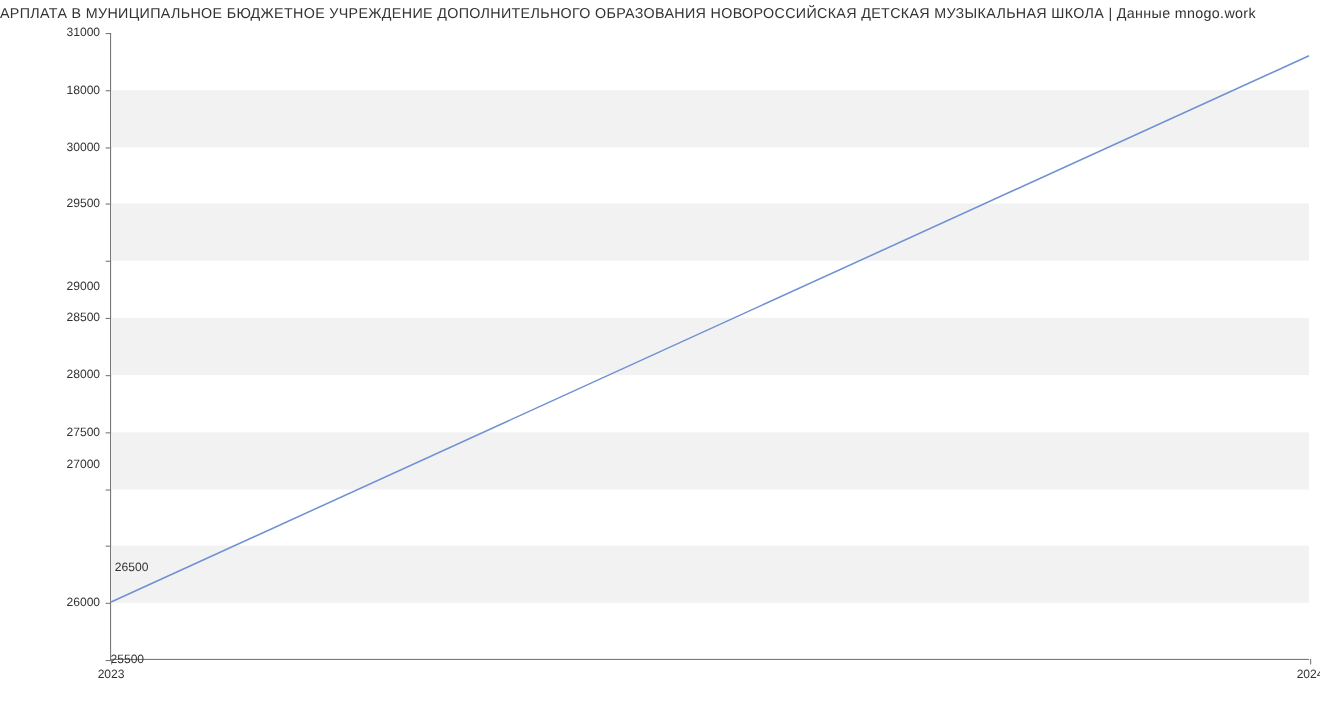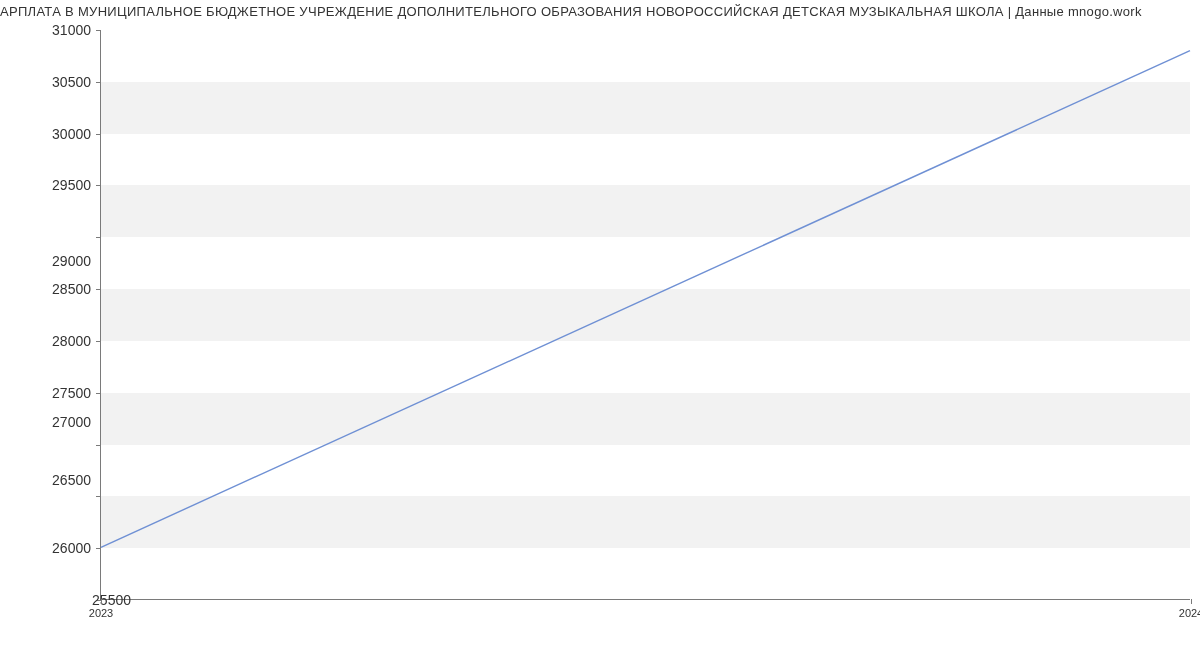--- a/index.html
+++ b/index.html
@@ -35,21 +35,21 @@
   .band {
     position: absolute;
     left: 0;
     width: 100%;
     background: #f2f2f2;
   }
   .ytick {
     position: absolute;
     left: -10px;
     transform: translate(-100%, -50%);
-    font-size: 14px;
+    font-size: 11px;
     color: #333;
   }
   .xtick {
     position: absolute;
     bottom: -20px;
     transform: translateX(-50%);
     font-size: 11px;
     color: #333;
   }
   .tickmark-y {
@@ -87,36 +87,36 @@
     <div class="band" style="top: 362.727px; height: 51.8182px;"></div>
     <div class="band" style="top: 466.364px; height: 51.8182px;"></div>
   <svg class="line-layer" id="line-layer" viewBox="0 0 1090 570" preserveAspectRatio="none">
       <path d="M0 518.1818181818181 L1090 20.727272727272748" fill="none" stroke="#6f90d4" stroke-width="1.4"></path>
     </svg>
 <div class="tickmark-y" style="top: 570px;"></div>
     <div class="ytick" style="top: 570px; margin-left: 40px;">25500</div>
     <div class="tickmark-y" style="top: 518.182px;"></div>
     <div class="ytick" style="top: 518.182px;">26000</div>
     <div class="tickmark-y" style="top: 466.364px;"></div>
-    <div class="ytick" style="top: 450px;">26500</div>
+    <div class="ytick" style="top: 486px; margin-left: 44px;">26500</div>
     <div class="tickmark-y" style="top: 414.545px;"></div>
     <div class="ytick" style="top: 392px;">27000</div>
     <div class="tickmark-y" style="top: 362.727px;"></div>
     <div class="ytick" style="top: 362.727px;">27500</div>
     <div class="tickmark-y" style="top: 310.909px;"></div>
     <div class="ytick" style="top: 310.909px;">28000</div>
     <div class="tickmark-y" style="top: 259.091px;"></div>
     <div class="ytick" style="top: 259.091px;">28500</div>
     <div class="tickmark-y" style="top: 207.273px;"></div>
     <div class="ytick" style="top: 207.273px; margin-top: 24px;">29000</div>
     <div class="tickmark-y" style="top: 155.455px;"></div>
     <div class="ytick" style="top: 155.455px;">29500</div>
     <div class="tickmark-y" style="top: 103.636px;"></div>
     <div class="ytick" style="top: 103.636px;">30000</div>
     <div class="tickmark-y" style="top: 51.8182px;"></div>
-    <div class="ytick" style="top: 51.8182px;">30500</div>
+    <div class="ytick" style="top: 51.8182px;">18000</div>
     <div class="tickmark-y" style="top: 0px;"></div>
     <div class="ytick" style="top: 0px;">31000</div>
     <div class="tickmark-x" style="left: 0px;"></div>
     <div class="xtick" style="left: 0px;">2023</div>
     <div class="tickmark-x" style="left: 1090px;"></div>
     <div class="xtick" style="left: 1090px;">2024</div>
   </div>
 
 </body></html>

